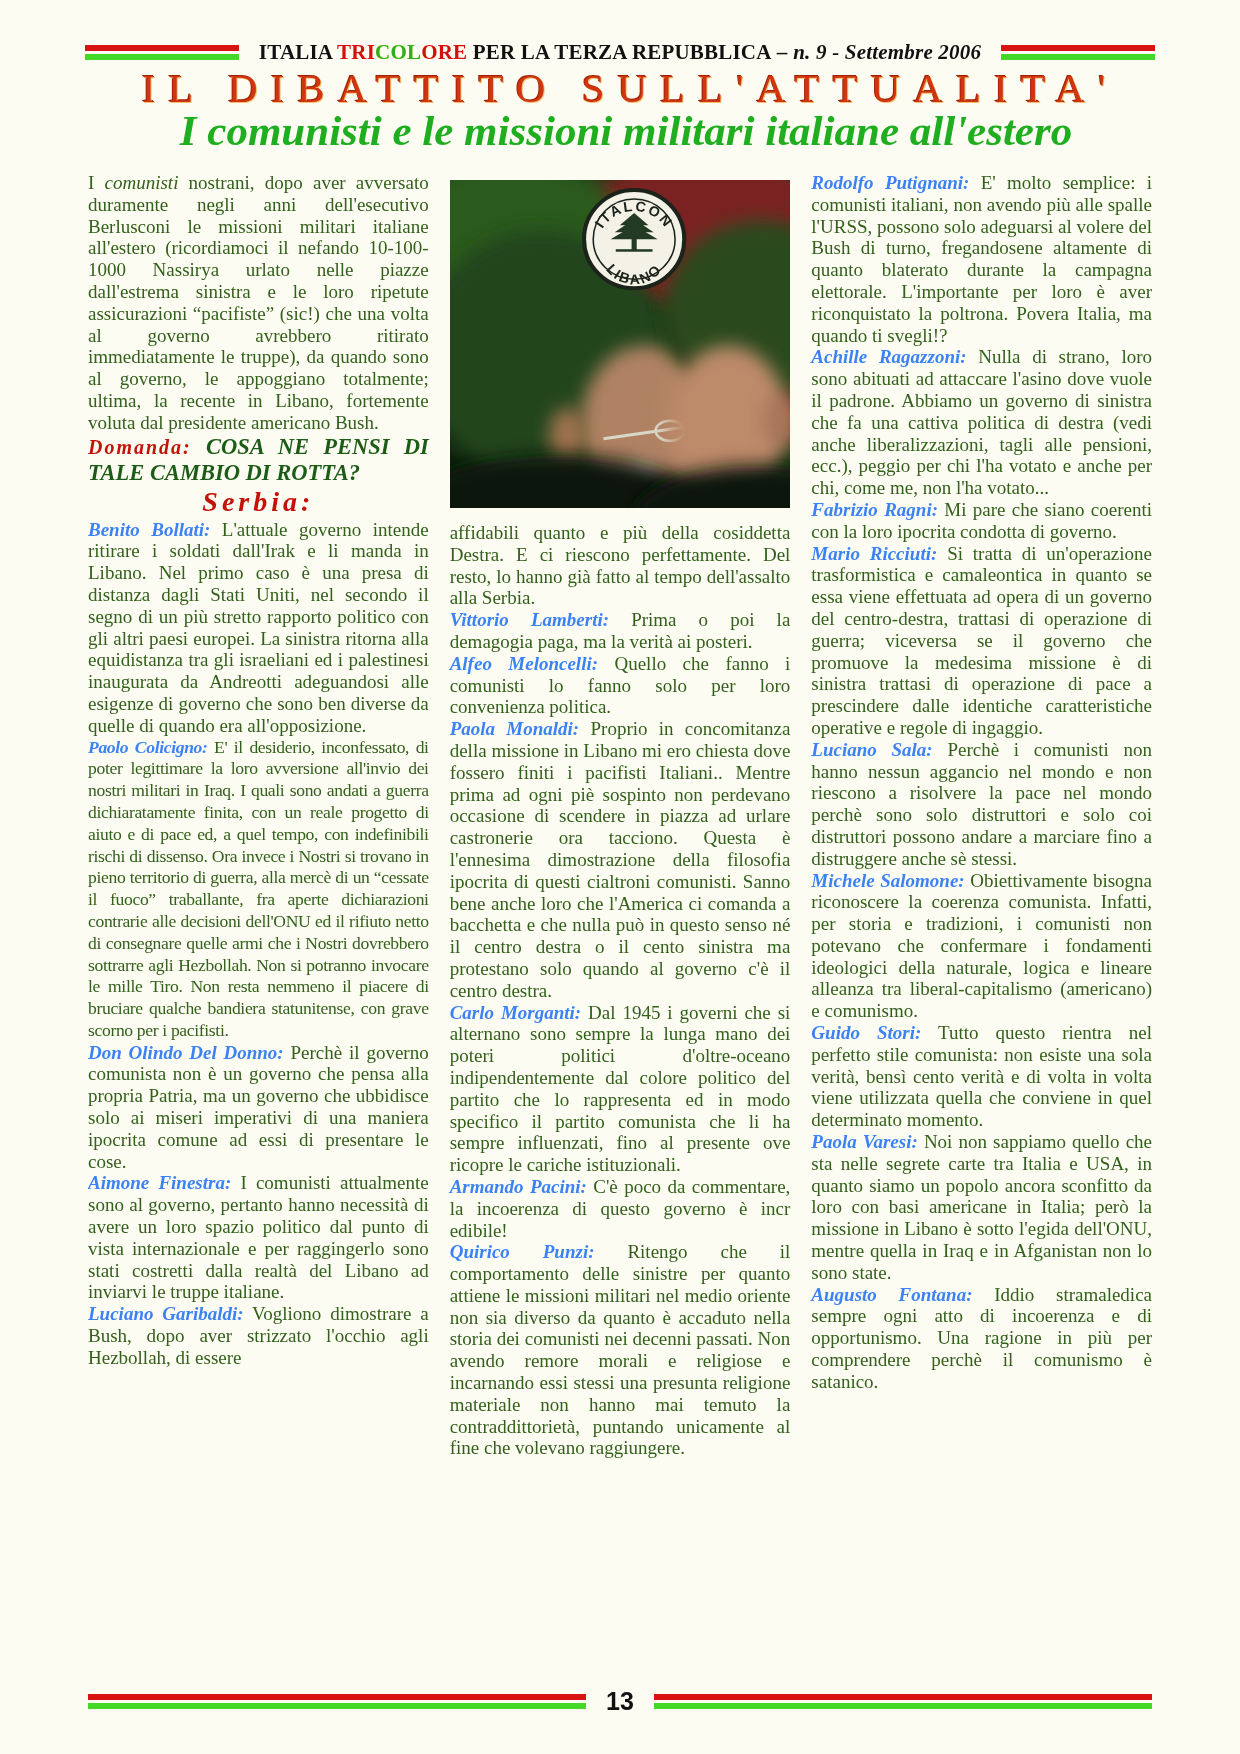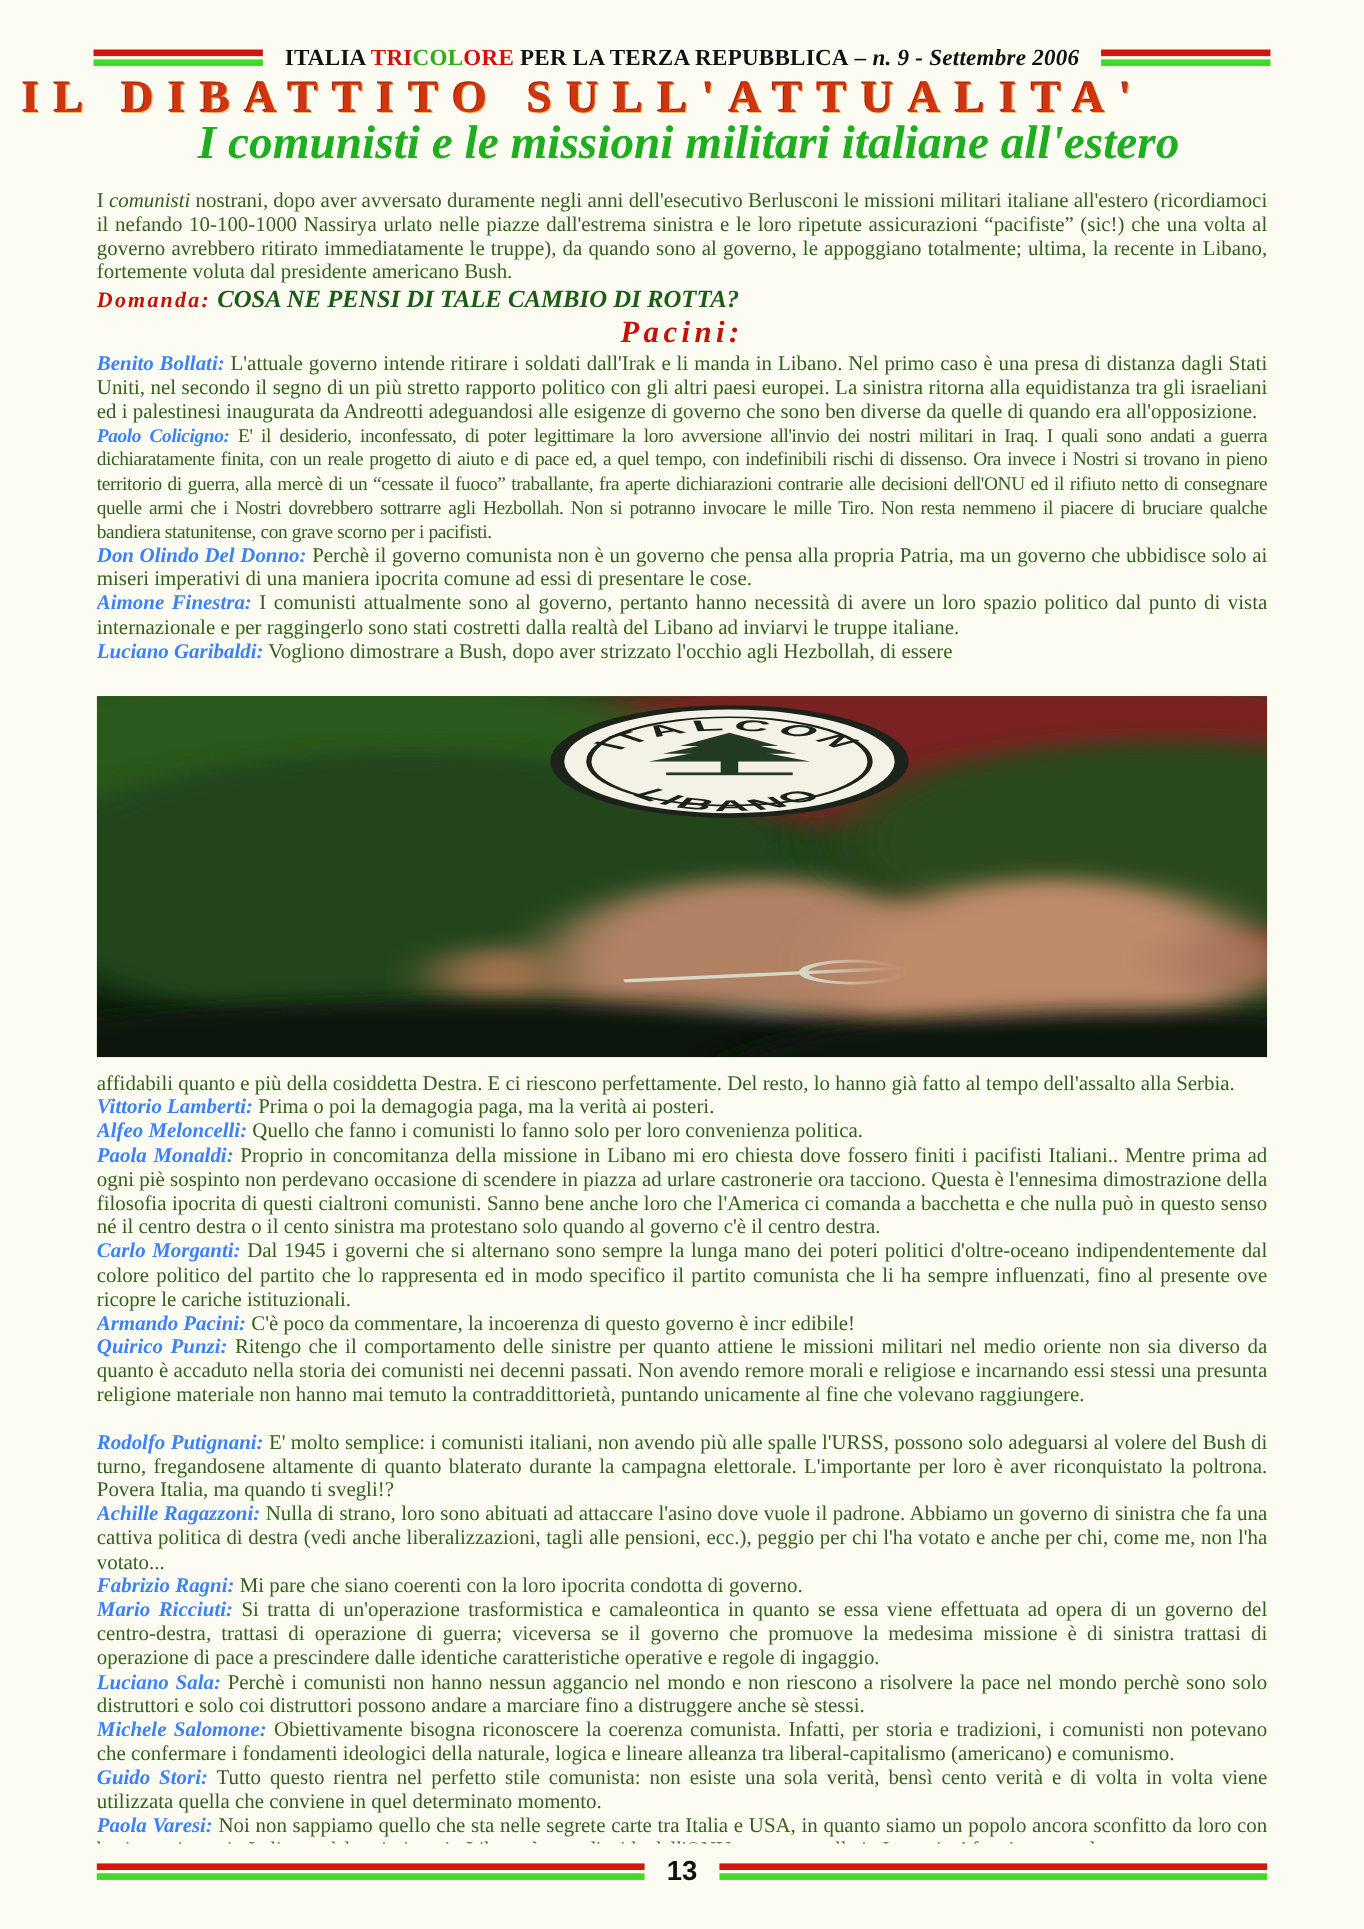--- a/index.html
+++ b/index.html
@@ -23,37 +23,38 @@
   .masthead-text{
     font-size:21px;font-weight:bold;color:#111;
     letter-spacing:.2px;
   }
   .mh-red{color:#d40f0c;}
   .mh-green{color:#2fae1f;text-shadow:0 0 1px #e3e06a;}
   .mh-ital{font-style:italic;}
   
   .headline{
     position:absolute;top:64px;left:0;right:0;
-    font-size:41px;font-weight:bold;
+    text-align:center;
+    font-size:41px;font-weight:normal;
     letter-spacing:13px;
     color:#cf3510;
     text-shadow:1px 1px 0 #f2c170, -1px -1px 0 #a32203;
     padding-left:20px;
   }
   .subtitle{
     position:absolute;top:106px;left:0;right:0;
     text-align:center;
     font-size:43px;font-weight:bold;font-style:italic;
     color:#1fae1f;
     margin-left:12px;
   }
   
   .cols{
     position:absolute;top:172px;left:88px;right:88px;bottom:78px;
-    display:flex;gap:21px;overflow:hidden;flex-direction:column;
+    display:flex;gap:21px;overflow:hidden;
   }
   .col{
     flex:1;min-width:0;
     font-size:19px;line-height:21.8px;
     color:#33601c;
     text-align:justify;
   }
   .col p{margin:0;}
   .speaker{color:#3b82f6;font-weight:bold;font-style:italic;}
   .cond{font-size:17.6px;letter-spacing:-.35px;}
@@ -97,21 +98,21 @@
   </div>
 
   <div class="headline">IL DIBATTITO SULL'ATTUALITA'</div>
   <div class="subtitle">I comunisti e le missioni militari italiane all'estero</div>
 
   <div class="cols">
 
     <div class="col">
       <p><span>I </span><i>comunisti</i><span> nostrani, dopo aver avversato duramente negli anni dell'esecutivo Berlusconi le missioni militari italiane all'estero (ricordiamoci il nefando 10-100-1000 Nassirya urlato nelle piazze dall'estrema sinistra e le loro ripetute assicurazioni “pacifiste” (sic!) che una volta al governo avrebbero ritirato immediatamente le truppe), da quando sono al governo, le appoggiano totalmente; ultima, la recente in Libano, fortemente voluta dal presidente americano Bush.</span></p>
       <p class="q-line"><span class="q-label">Domanda:</span><span class="q-text"> COSA NE PENSI DI TALE CAMBIO DI ROTTA?</span></p>
-      <p class="riposte">Pacini:</p>
+      <p class="riposte">Serbia:</p>
 
       <p class="entry">
         <span class="speaker">Benito Bollati:</span>
         <span>L'attuale governo intende ritirare i soldati dall'Irak e li manda in Libano. Nel primo caso è una presa di distanza dagli Stati Uniti, nel secondo il segno di un più stretto rapporto politico con gli altri paesi europei. La sinistra ritorna alla equidistanza tra gli israeliani ed i palestinesi inaugurata da Andreotti adeguandosi alle esigenze di governo che sono ben diverse da quelle di quando era all'opposizione.</span></p>
       <p class="entry cond">
         <span class="speaker">Paolo Colicigno:</span>
         <span>E' il desiderio, inconfessato, di poter legittimare la loro avversione all'invio dei nostri militari in Iraq. I quali sono andati a guerra dichiaratamente finita, con un reale progetto di aiuto e di pace ed, a quel tempo, con indefinibili rischi di dissenso. Ora invece i Nostri si trovano in pieno territorio di guerra, alla mercè di un “cessate il fuoco” traballante, fra aperte dichiarazioni contrarie alle decisioni dell'ONU ed il rifiuto netto di consegnare quelle armi che i Nostri dovrebbero sottrarre agli Hezbollah. Non si potranno invocare le mille Tiro. Non resta nemmeno il piacere di bruciare qualche bandiera statunitense, con grave scorno per i pacifisti.</span></p>
       <p class="entry">
         <span class="speaker">Don Olindo Del Donno:</span>
         <span>Perchè il governo comunista non è un governo che pensa alla propria Patria, ma un governo che ubbidisce solo ai miseri imperativi di una maniera ipocrita comune ad essi di presentare le cose.</span></p>

